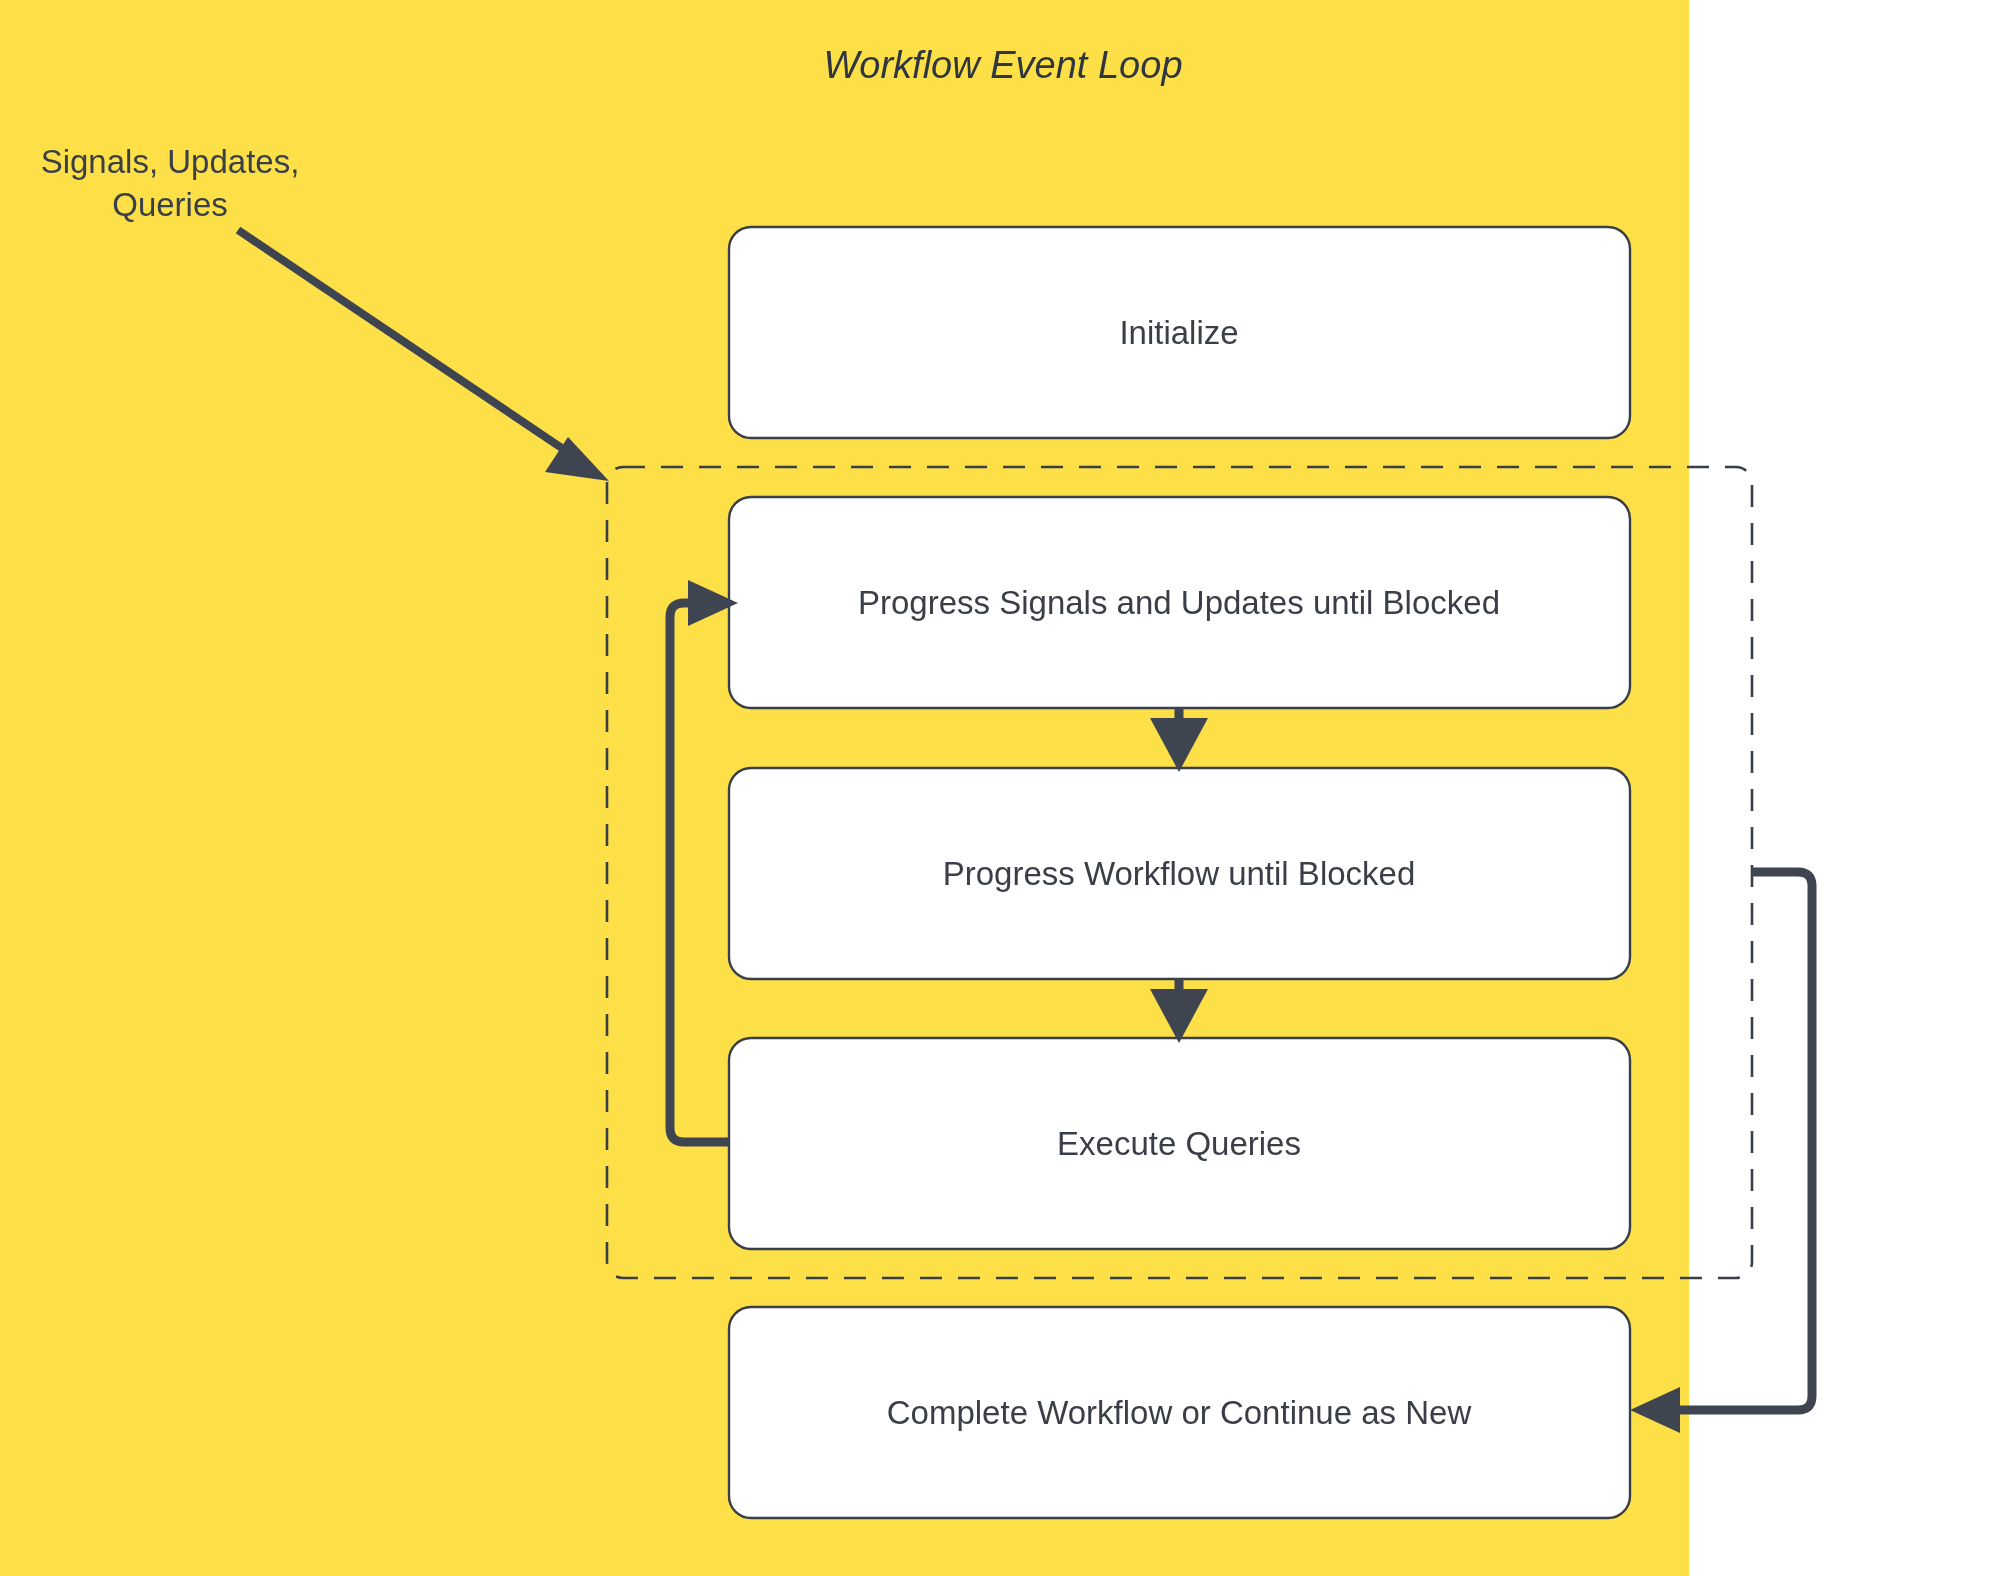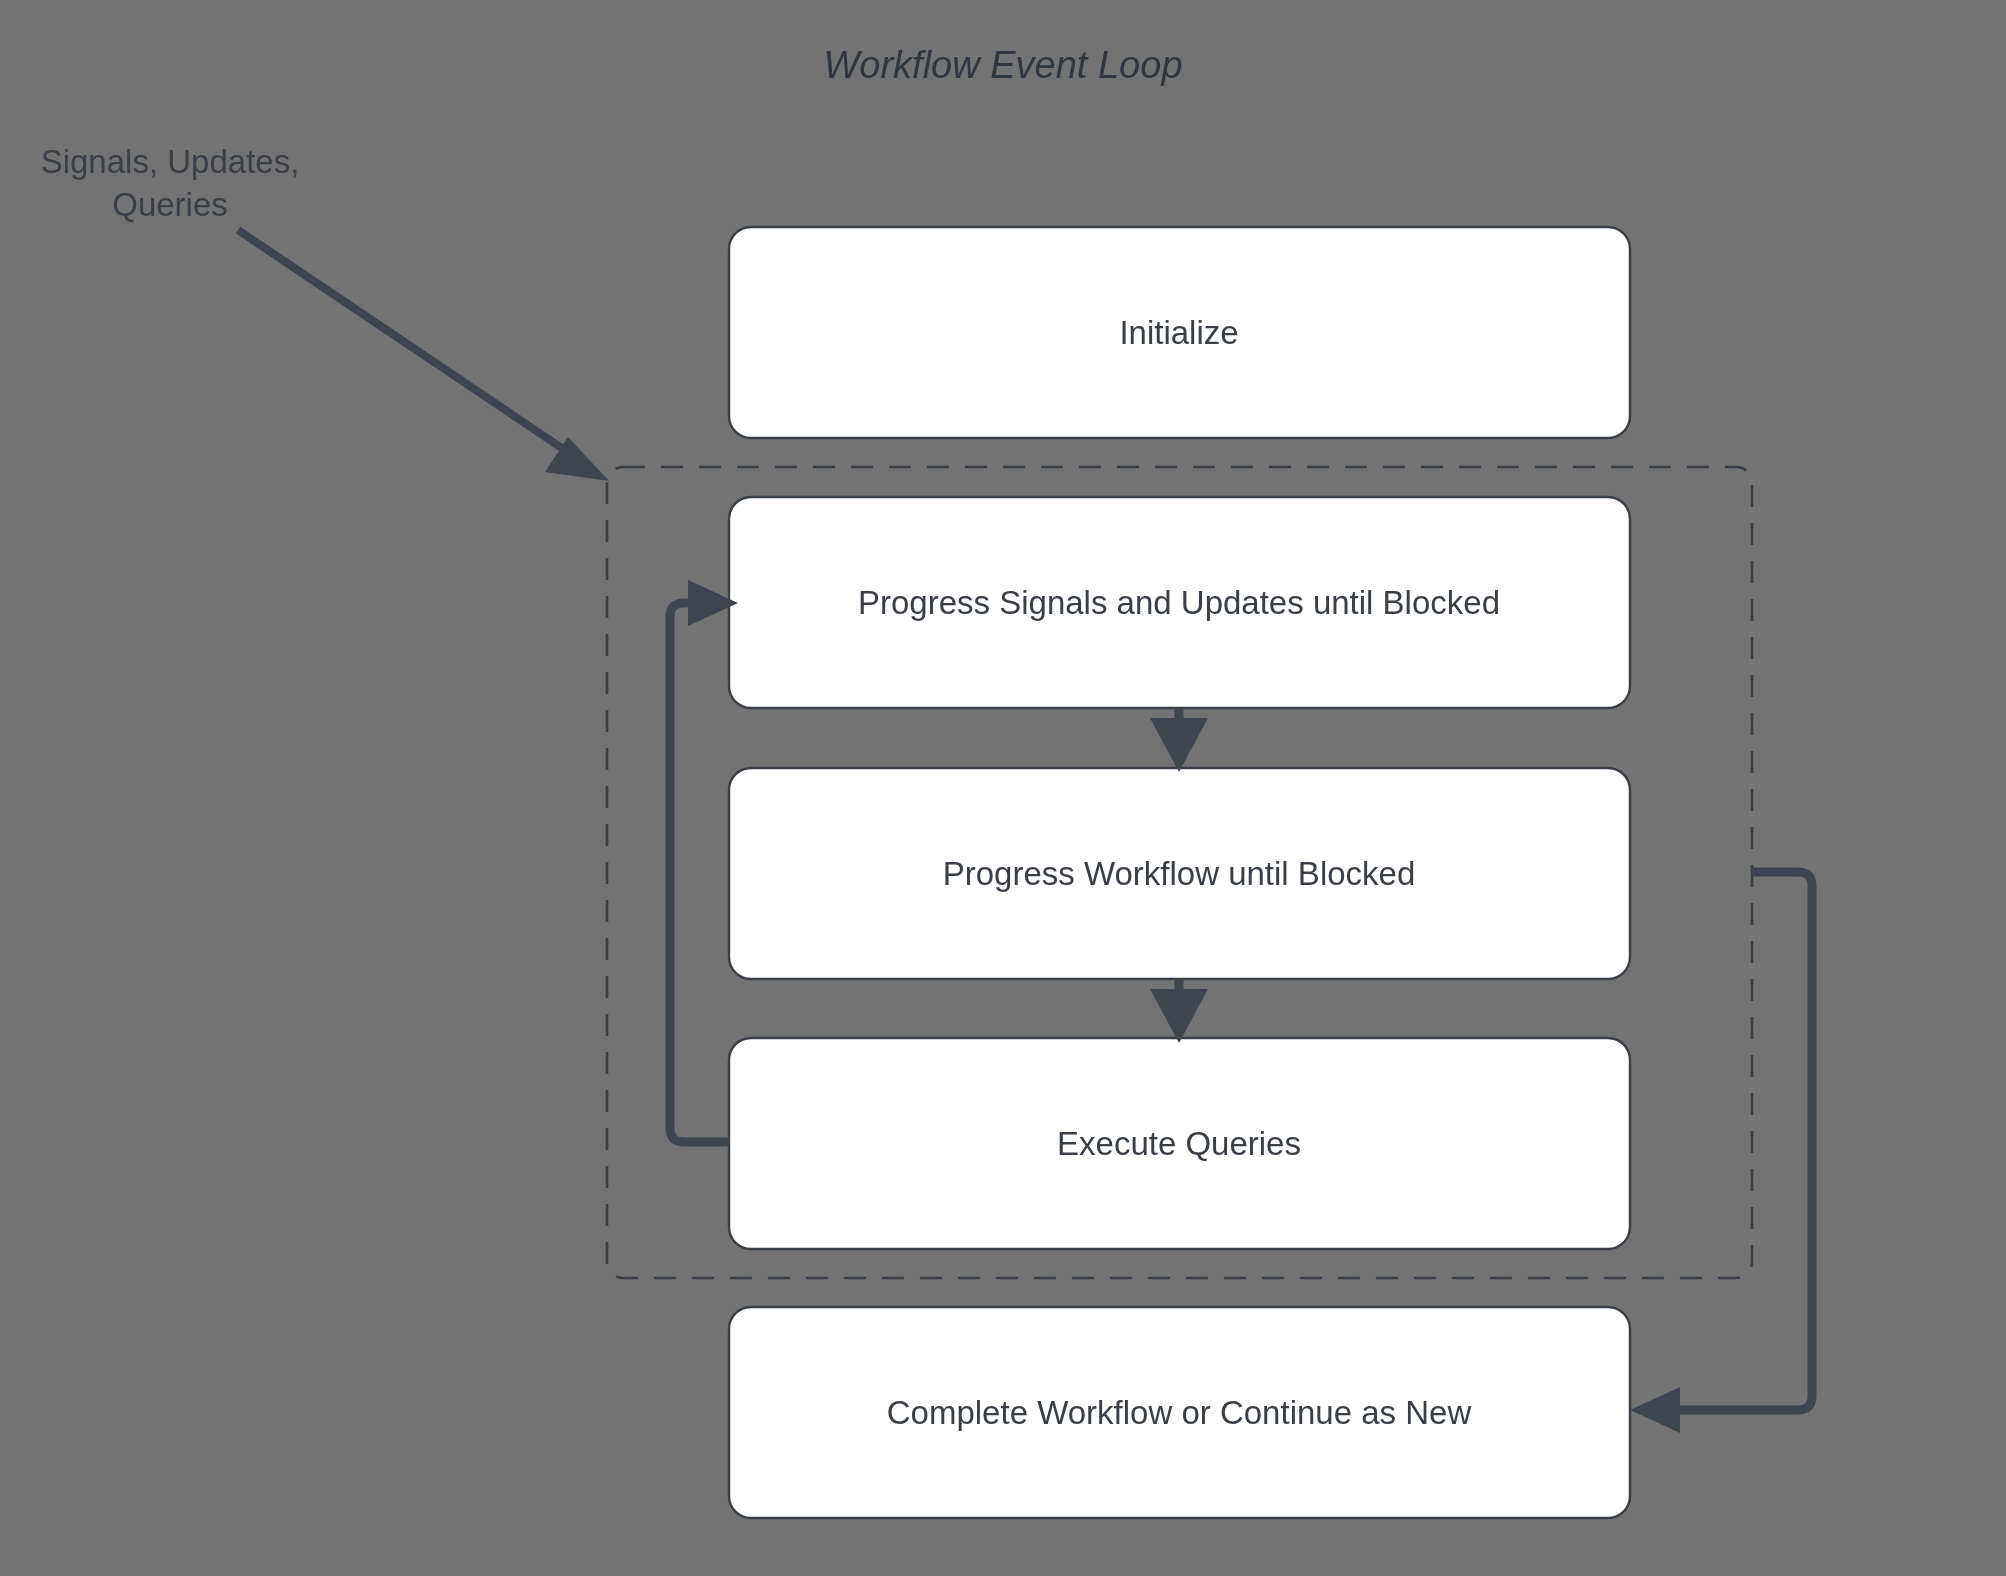--- a/index.html
+++ b/index.html
@@ -8,23 +8,23 @@
     background: #ffffff;
   }
   body {
     width: 2006px;
     height: 1576px;
     font-family: "Liberation Sans", sans-serif;
     overflow: hidden;
   }
   #diagram-root {
     position: relative;
-    width: 2006px;
+    width: 1689px;
     height: 1576px;
-    background: #737373;
+    background: #fde047;
   }
   svg.canvas {
     position: absolute;
     top: 0;
     left: 0;
     width: 2006px;
     height: 1576px;
   }
   .diagram-title {
     font-style: italic;

